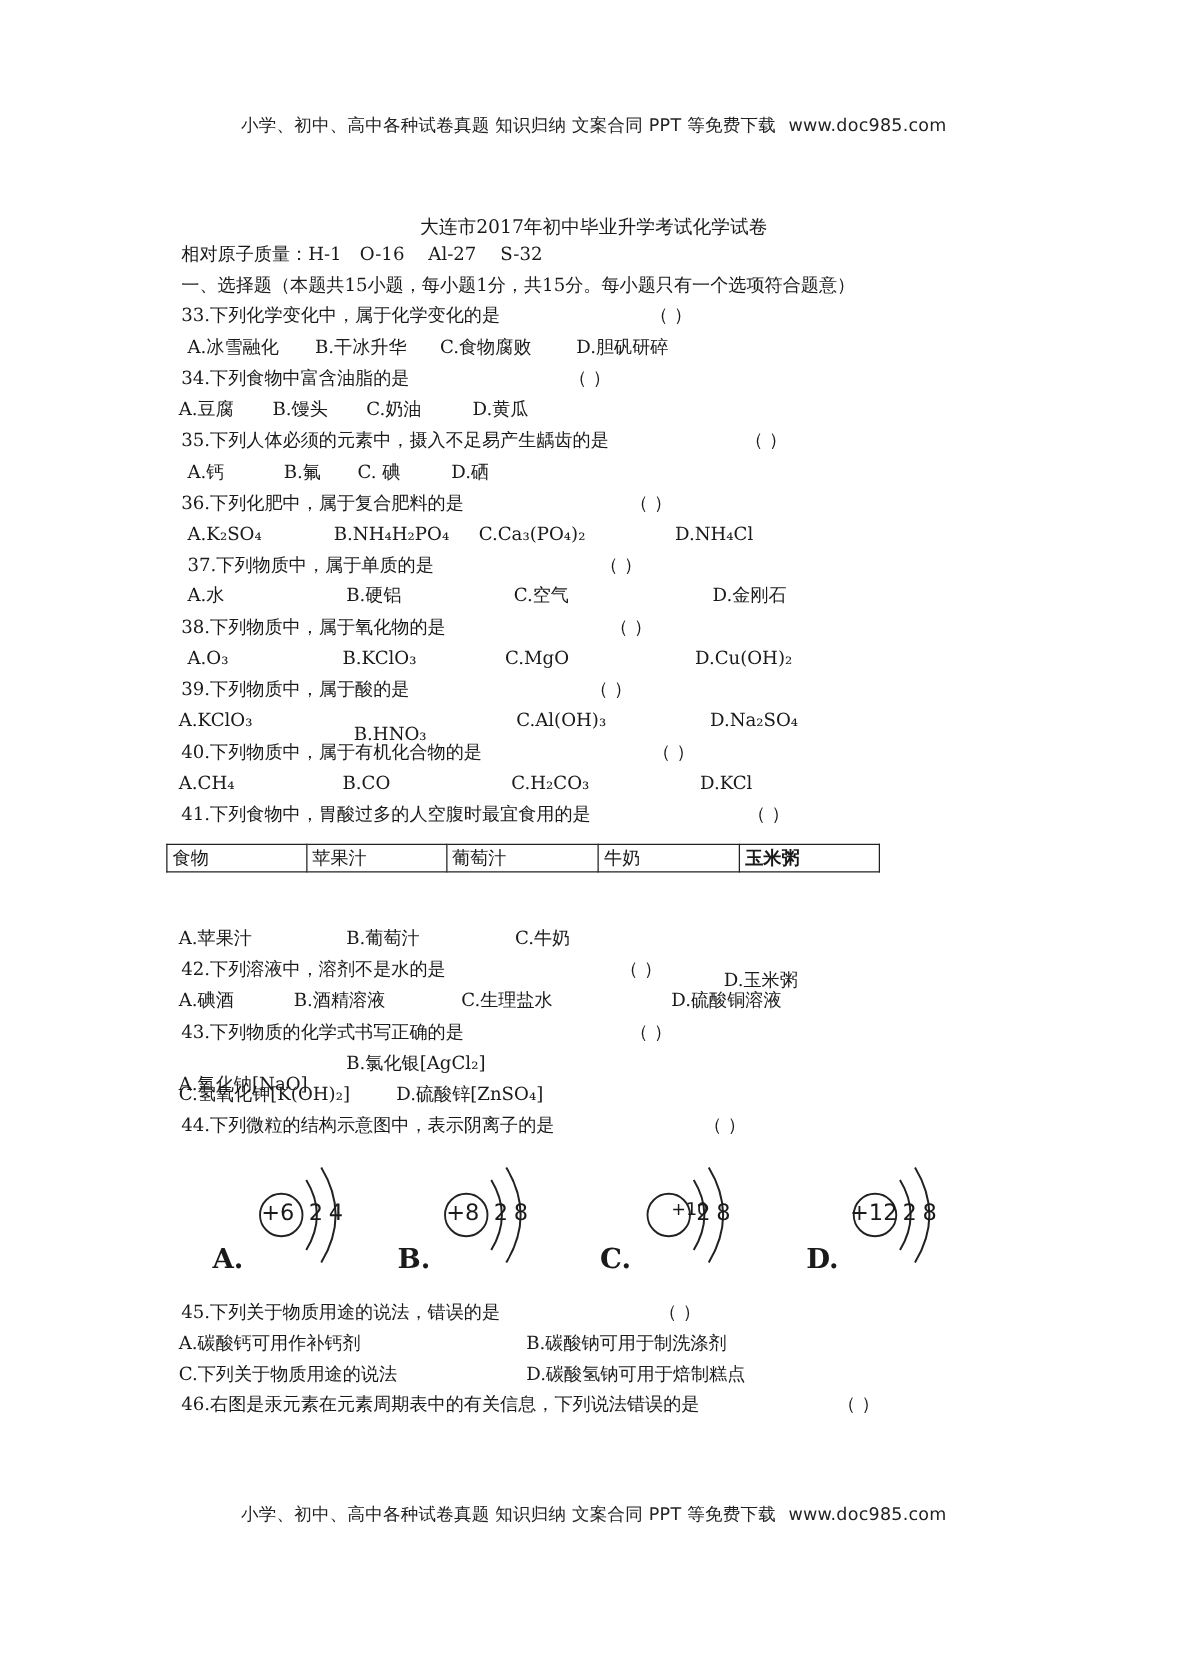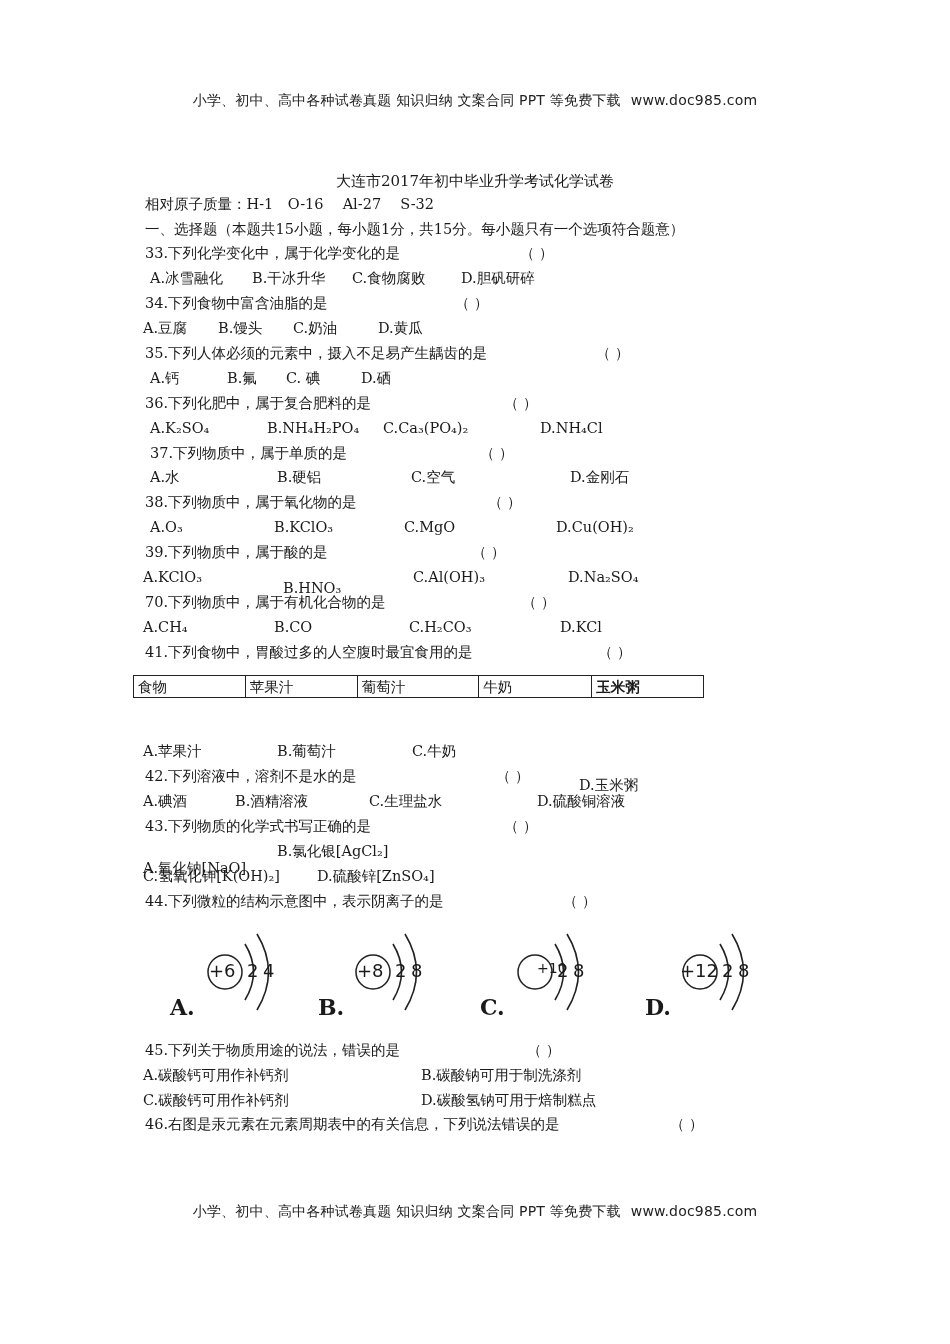--- a/index.html
+++ b/index.html
@@ -71,21 +71,21 @@
 <div class="opt" style="left:404px;top:517px;">C.MgO</div>
 <div class="opt" style="left:556px;top:517px;">D.Cu(OH)₂</div>
 
 <div class="line" style="top:542px;">39.下列物质中，属于酸的是</div>
 <div class="paren" style="left:472px;top:542px;">（ ）</div>
 <div class="opt" style="left:143px;top:567px;">A.KClO₃</div>
 <div class="opt" style="left:283px;top:567px;margin-top:11px;">B.HNO₃</div>
 <div class="opt" style="left:413px;top:567px;">C.Al(OH)₃</div>
 <div class="opt" style="left:568px;top:567px;">D.Na₂SO₄</div>
 
-<div class="line" style="top:592px;">70.下列物质中，属于有机化合物的是</div>
+<div class="line" style="top:592px;">40.下列物质中，属于有机化合物的是</div>
 <div class="paren" style="left:522px;top:592px;">（ ）</div>
 <div class="opt" style="left:143px;top:617px;">A.CH₄</div>
 <div class="opt" style="left:274px;top:617px;">B.CO</div>
 <div class="opt" style="left:409px;top:617px;">C.H₂CO₃</div>
 <div class="opt" style="left:560px;top:617px;">D.KCl</div>
 
 <div class="line" style="top:642px;">41.下列食物中，胃酸过多的人空腹时最宜食用的是</div>
 <div class="paren" style="left:598px;top:642px;">（ ）</div>
 
 <table class="ph">
@@ -166,21 +166,21 @@
     <span style="position:absolute;left:82px;top:38px;font-family:'DejaVu Sans',sans-serif;font-size:18px;">2</span>
     <span style="position:absolute;left:98px;top:38px;font-family:'DejaVu Sans',sans-serif;font-size:18px;">8</span>
     <span class="lbl">D.</span>
   </div>
 </div>
 
 <div class="line" style="top:1040px;">45.下列关于物质用途的说法，错误的是</div>
 <div class="paren" style="left:527px;top:1040px;">（ ）</div>
 <div class="opt" style="left:143px;top:1065px;">A.碳酸钙可用作补钙剂</div>
 <div class="opt" style="left:421px;top:1065px;">B.碳酸钠可用于制洗涤剂</div>
-<div class="opt" style="left:143px;top:1090px;">C.碳酸钙可用作补钙剂</div>
+<div class="opt" style="left:143px;top:1090px;">C.下列关于物质用途的说法</div>
 <div class="opt" style="left:421px;top:1090px;">D.碳酸氢钠可用于焙制糕点</div>
 
 <div class="line" style="top:1114px;">46.右图是汞元素在元素周期表中的有关信息，下列说法错误的是</div>
 <div class="paren" style="left:670px;top:1114px;">（ ）</div>
 
 <div class="watermark" style="top:1203px;">
   <span>小学、初中、高中各种试卷真题 知识归纳 文案合同 PPT 等免费下载</span><span class="url">www.doc985.com</span>
 </div>
 
 </body></html>

